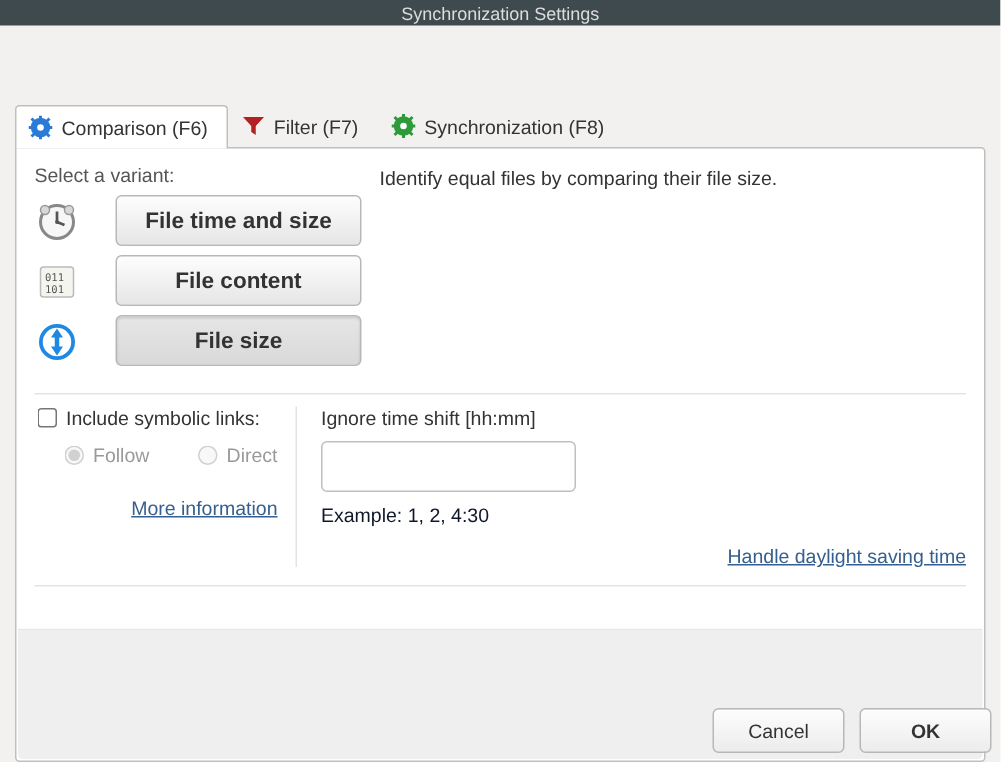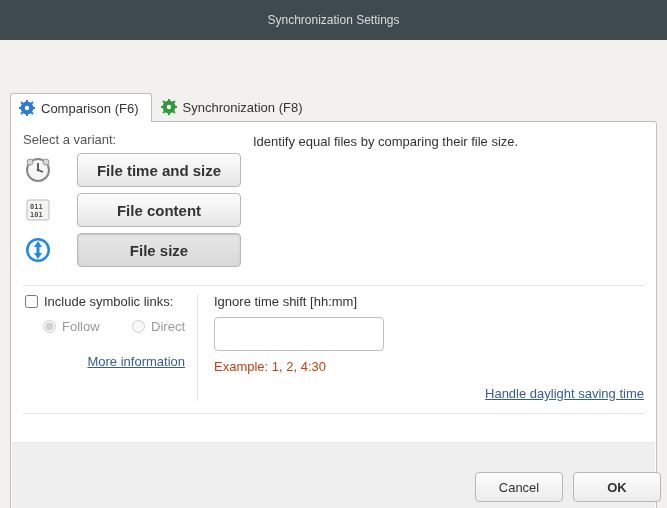--- a/index.html
+++ b/index.html
@@ -9,21 +9,21 @@
     font-size: 13px;
     background: #f2f1f0;
     color: #333;
     width: 667px;
     height: 508px;
     overflow: hidden;
   }
   .titlebar {
     background: #3f4a4e;
     color: #dcdcdc;
-    height: 40px;
+    height: 17px;
     display: flex;
     align-items: center;
     justify-content: center;
     font-size: 12px;
   }
   .window-body {
     padding: 4px 10px 8px 10px;
   }
   .tabs {
     display: flex;
@@ -68,21 +68,21 @@
   .variant-col { flex: 0 0 218px; }
   .select-label { color: #555; margin-bottom: 6px; display:block; }
   .variant-row {
     display: flex;
     align-items: center;
     gap: 24px;
     margin-bottom: 6px;
   }
   .variant-icon {
     width: 30px; height: 30px;
-    display:flex; align-items:center; justify-content:center;font-weight:bold;
+    display:flex; align-items:flex-end; justify-content:center;
   }
   .variant-btn {
     flex: 1;
     height: 34px;
     background: linear-gradient(#fdfdfd, #e6e6e6);
     border: 1px solid #b8b8b8;
     border-radius: 4px;
     font-size: 15px;
     font-weight: bold;
     color: #333;
@@ -134,21 +134,21 @@
   }
   .timeshift-input {
     width: 170px;
     height: 34px;
     border: 1px solid #bfbfbf;
     border-radius: 4px;
     background: #fff;
     padding: 4px 8px;
     font-size: 13px;
   }
-  .example { color: #c2410c; }
+  .example { color: #0f172a; }
   .bottom-gray {
     background: #efefef;
     border-top: 1px solid #e8e8e8;
     position:absolute;
     left:1px; right:1px; bottom:1px;
     height: 87px;
     border-radius: 0 0 3px 3px;
   }
   .button-row {
     position: absolute;
@@ -195,20 +195,28 @@
               <line x1="12" y1="4" x2="14" y2="2"></line>
               <line x1="2" y1="14" x2="4" y2="12"></line>
             </g>
           </svg>
       </span>
       <span>Comparison (F6)</span>
     </div>
     <div class="tab">
       <span class="ico">
         <svg width="16" height="16" viewBox="0 0 16 16">
+            <path d="M1 2 L15 2 L9.5 8 L9.5 14 L6.5 12 L6.5 8 Z" fill="#b22222"></path>
+          </svg>
+      </span>
+      <span>Filter (F7)</span>
+    </div>
+    <div class="tab">
+      <span class="ico">
+        <svg width="16" height="16" viewBox="0 0 16 16">
             <circle cx="8" cy="8" r="6.5" fill="#2e9a3a"></circle>
             <circle cx="8" cy="8" r="2.2" fill="#fff"></circle>
             <g stroke="#2e9a3a" stroke-width="2">
               <line x1="8" y1="0" x2="8" y2="3"></line>
               <line x1="8" y1="13" x2="8" y2="16"></line>
               <line x1="0" y1="8" x2="3" y2="8"></line>
               <line x1="13" y1="8" x2="16" y2="8"></line>
               <line x1="2" y1="2" x2="4" y2="4"></line>
               <line x1="12" y1="12" x2="14" y2="14"></line>
               <line x1="12" y1="4" x2="14" y2="2"></line>

